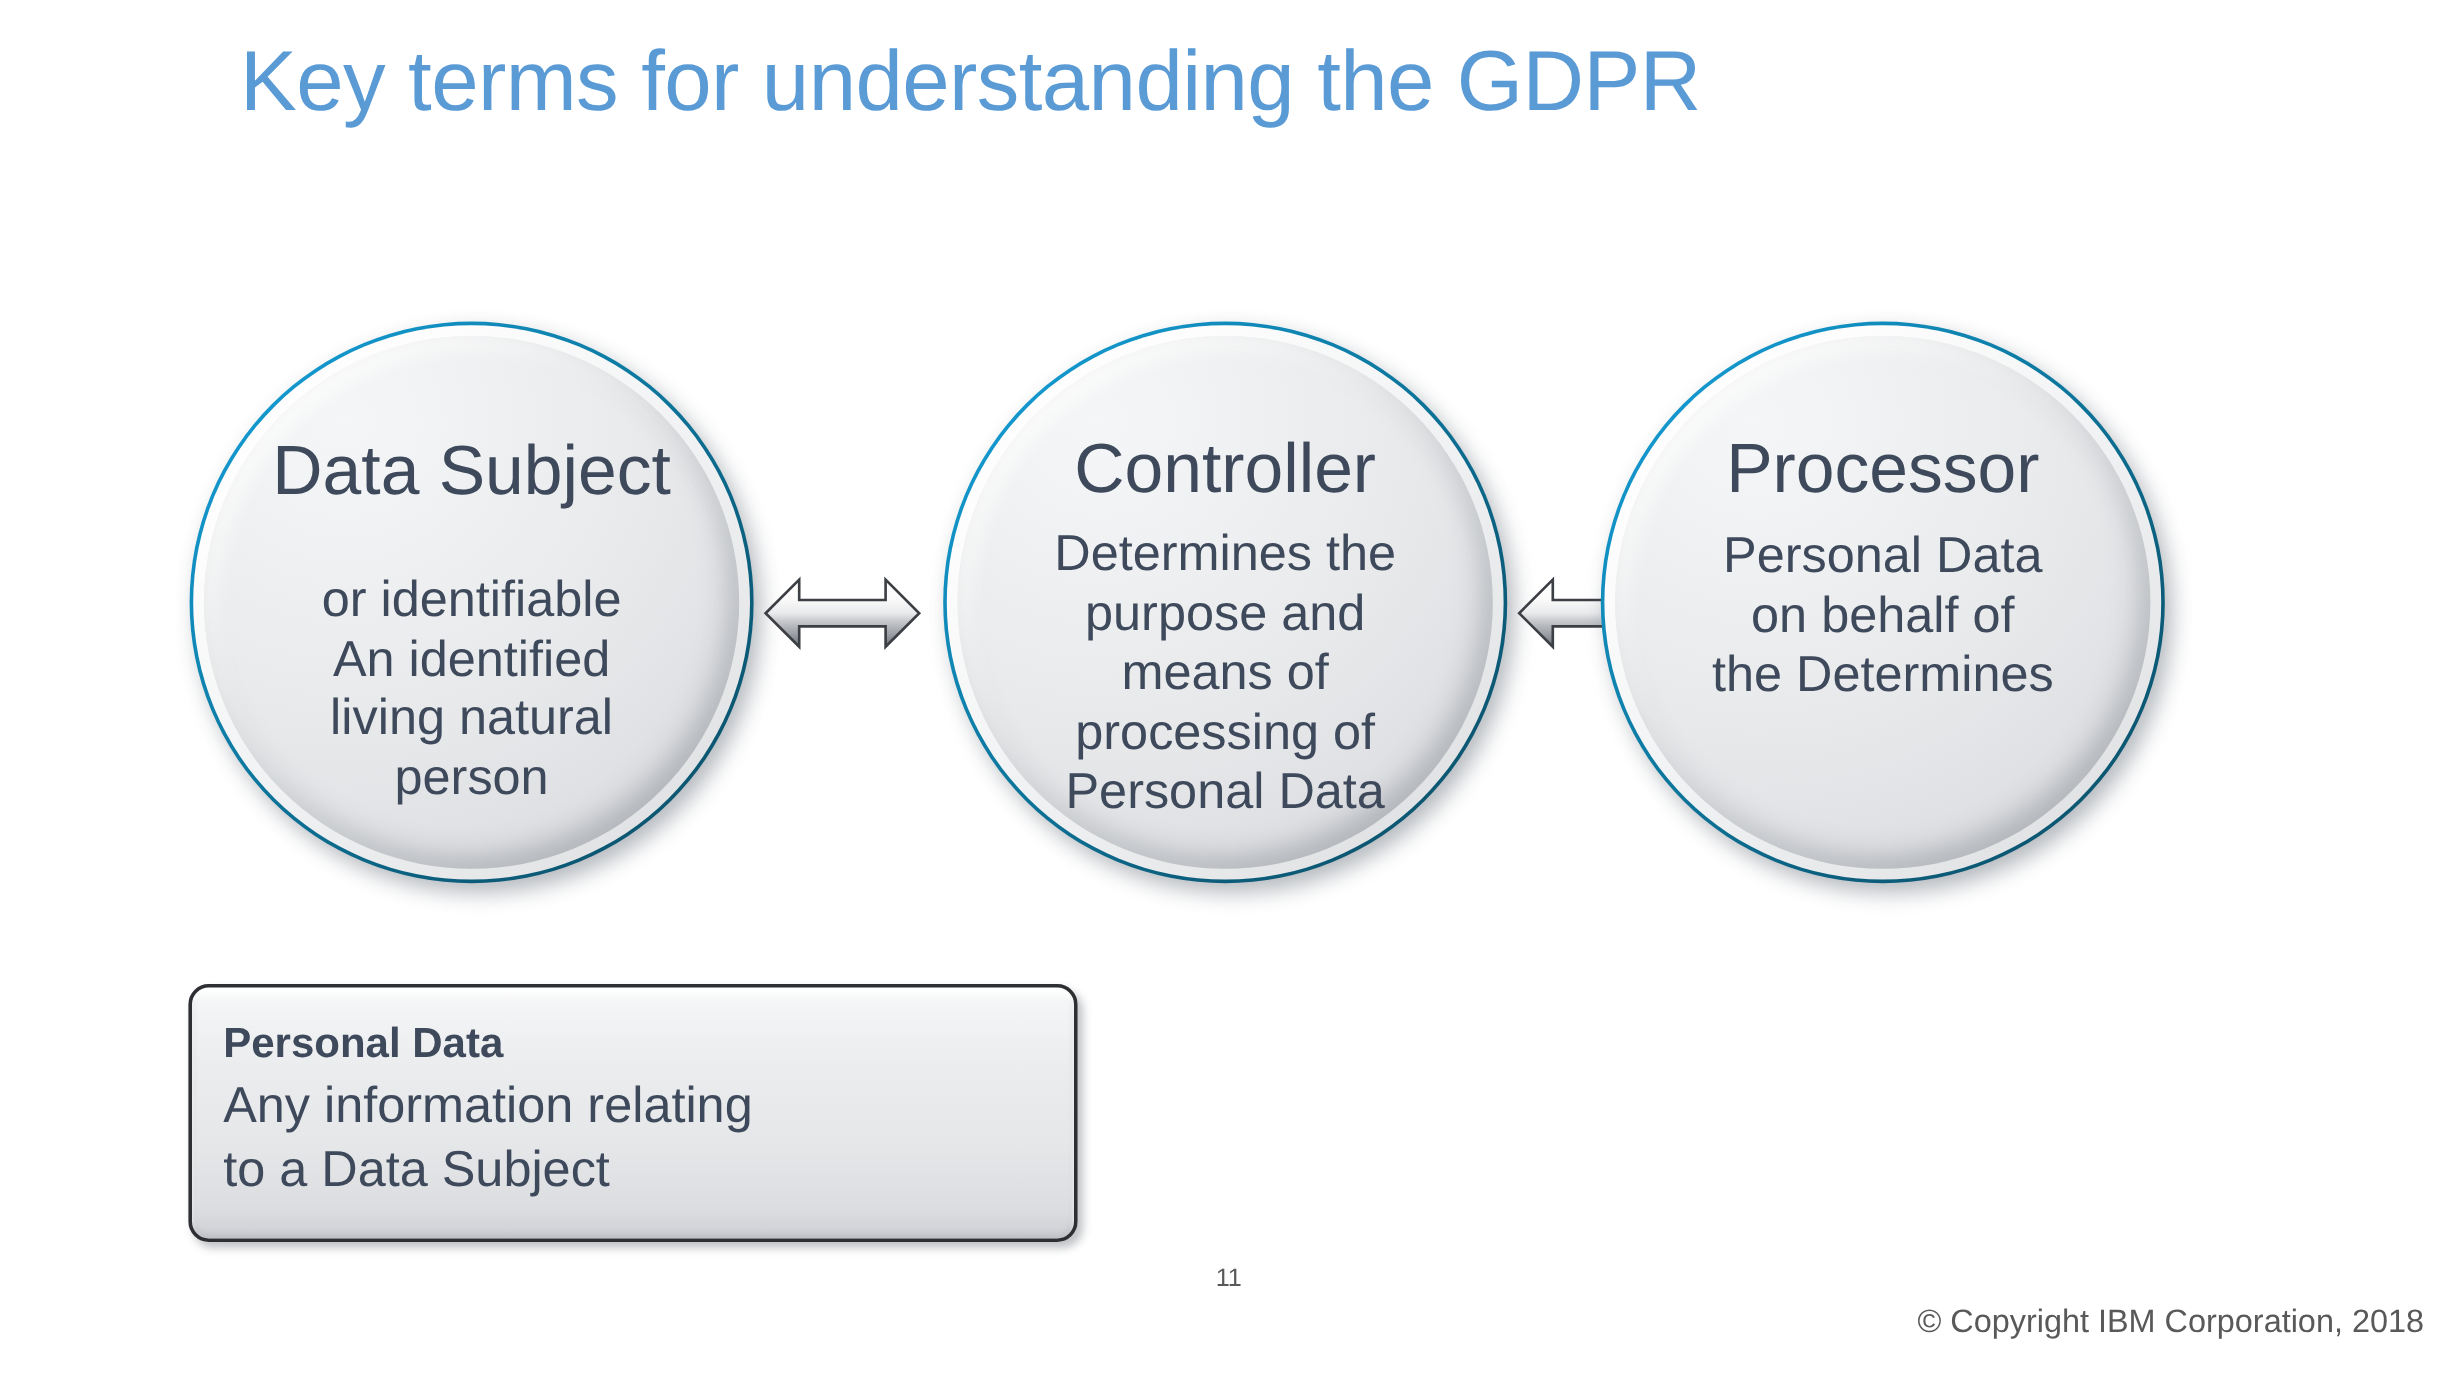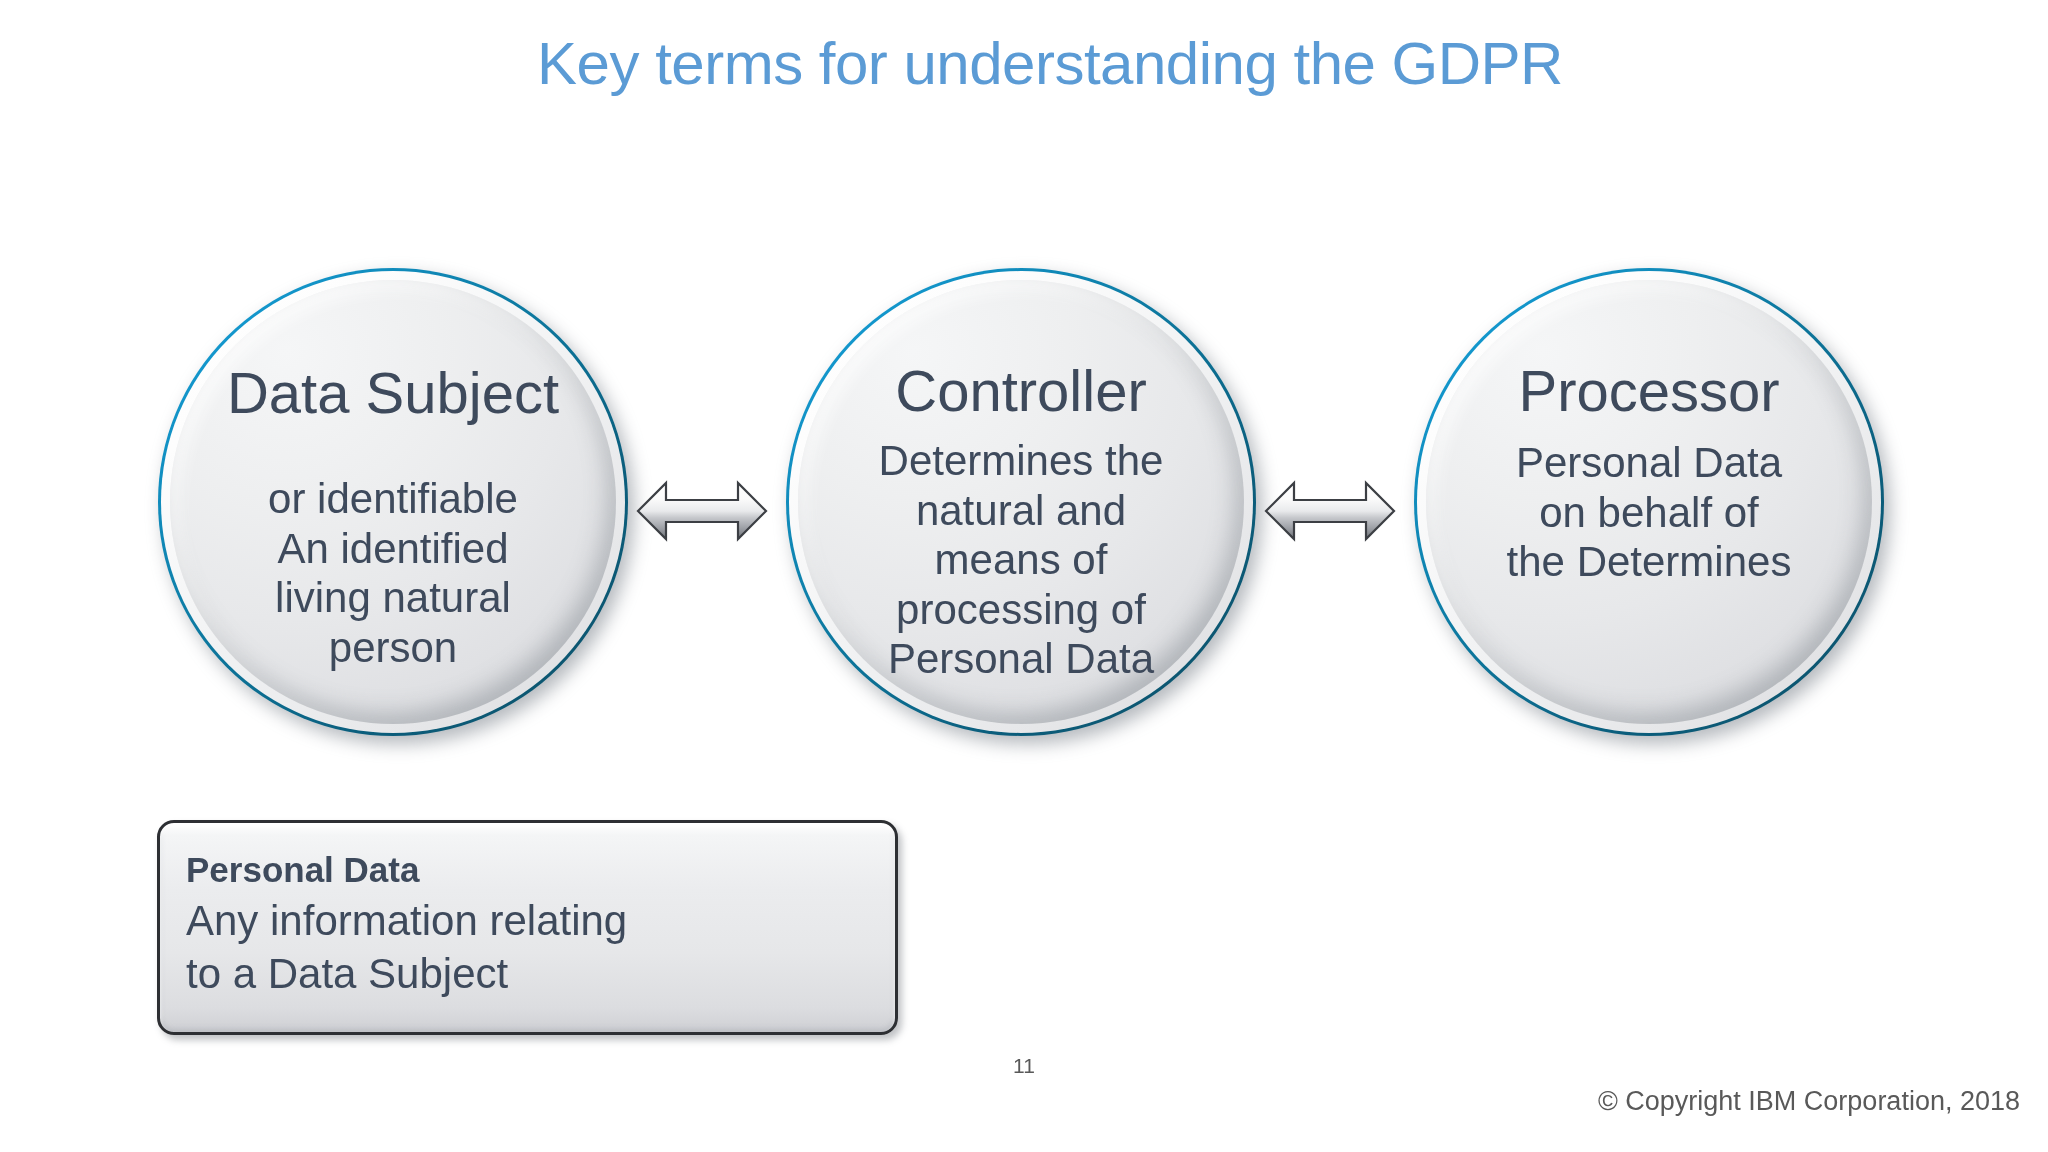--- a/index.html
+++ b/index.html
@@ -18,27 +18,26 @@
     background: #ffffff;
     overflow: hidden;
   }
 
   
   #slide-title {
     position: absolute;
     left: 200px;
     top: 32px;
     width: 1700px;
-    font-size: 60px;
+    font-size: 71px;
     line-height: 1.05;
     font-weight: 400;
     color: #5B9BD5;
     letter-spacing: -0.5px;
     white-space: nowrap;
-    text-align: center;
   }
 
   
   .circle {
     position: absolute;
     width: 470px;
     height: 468px;
     border-radius: 50%;
     box-sizing: border-box;
     
@@ -101,21 +100,21 @@
     font-size: 42px;
     line-height: 1.18;
     font-weight: 400;
     color: #3E4A5C;
     text-align: center;
   }
 
   
   #circle-data-subject { left: 158px;  top: 268px; }
   #circle-controller   { left: 786px;  top: 268px; }
-  #circle-processor    { left: 1414px; top: 268px; }
+  #circle-processor    { left: 1334px; top: 268px; }
 
   #circle-data-subject .circle-heading { margin-top: 84px; }
   #circle-data-subject .circle-body    { margin-top: 52px; }
 
   #circle-controller .circle-heading { margin-top: 82px; }
   #circle-controller .circle-body    { margin-top: 16px; }
 
   #circle-processor .circle-heading { margin-top: 82px; }
   #circle-processor .circle-body    { margin-top: 18px; }
 
@@ -222,21 +221,21 @@
       <path d="M 2,38 L 30,10 L 30,27 L 102,27 L 102,10 L 130,38 L 102,66 L 102,49 L 30,49 L 30,66 Z" fill="url(#arrGradA)" stroke="#3c3f44" stroke-width="2.2" stroke-linejoin="miter"></path>
     </svg>
   </div>
 
   <div class="circle" id="circle-controller">
     <div class="circle-inner">
       <div class="circle-face">
         <div class="circle-heading">Controller</div>
         <div class="circle-body">
           <div>Determines the</div>
-          <div>natural and</div>
+          <div>purpose and</div>
           <div>means of</div>
           <div>processing of</div>
           <div>Personal Data</div>
         </div>
       </div>
     </div>
   </div>
 
   <div class="arrow" id="arrow-right">
     <svg viewBox="0 0 132 76" xmlns="http://www.w3.org/2000/svg">

